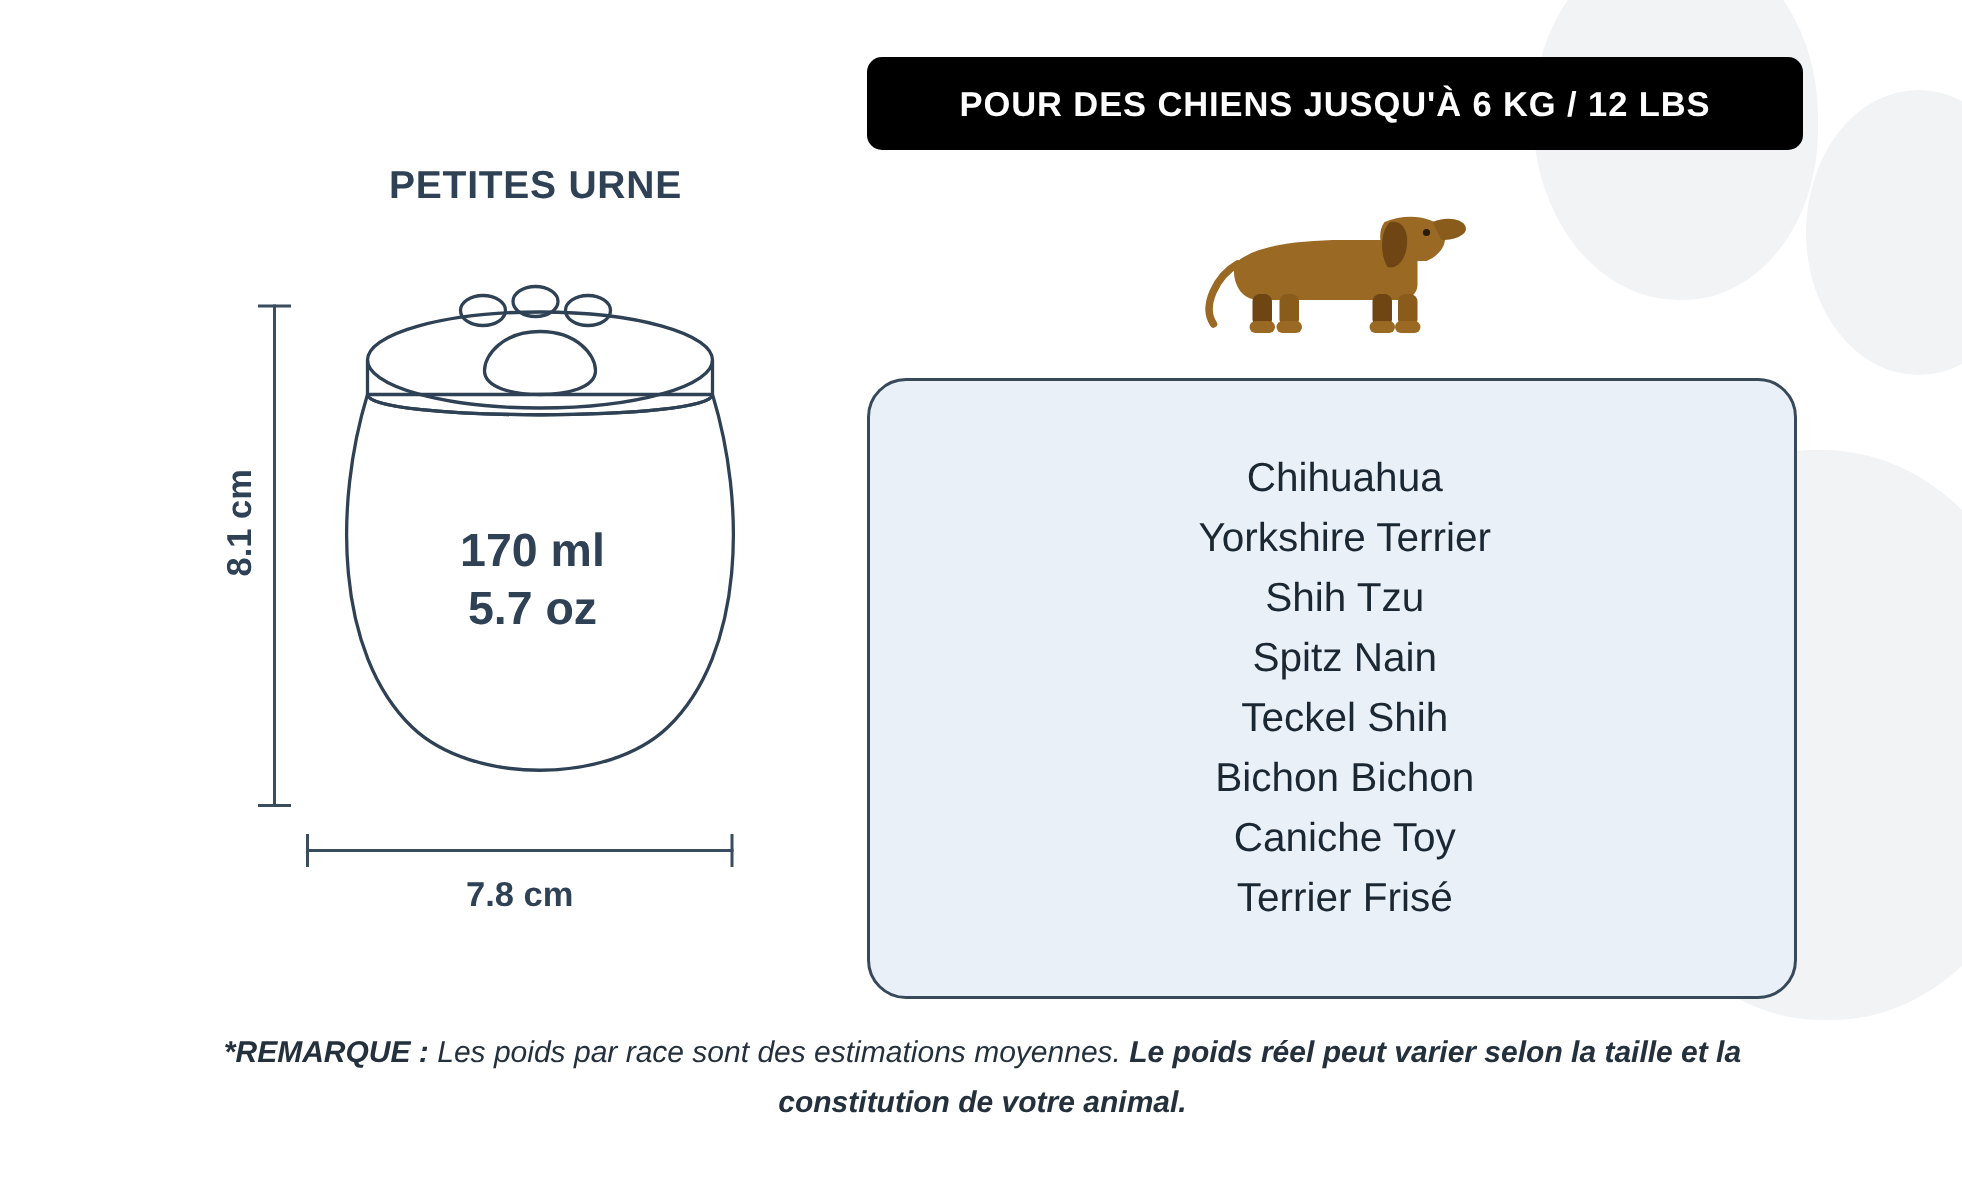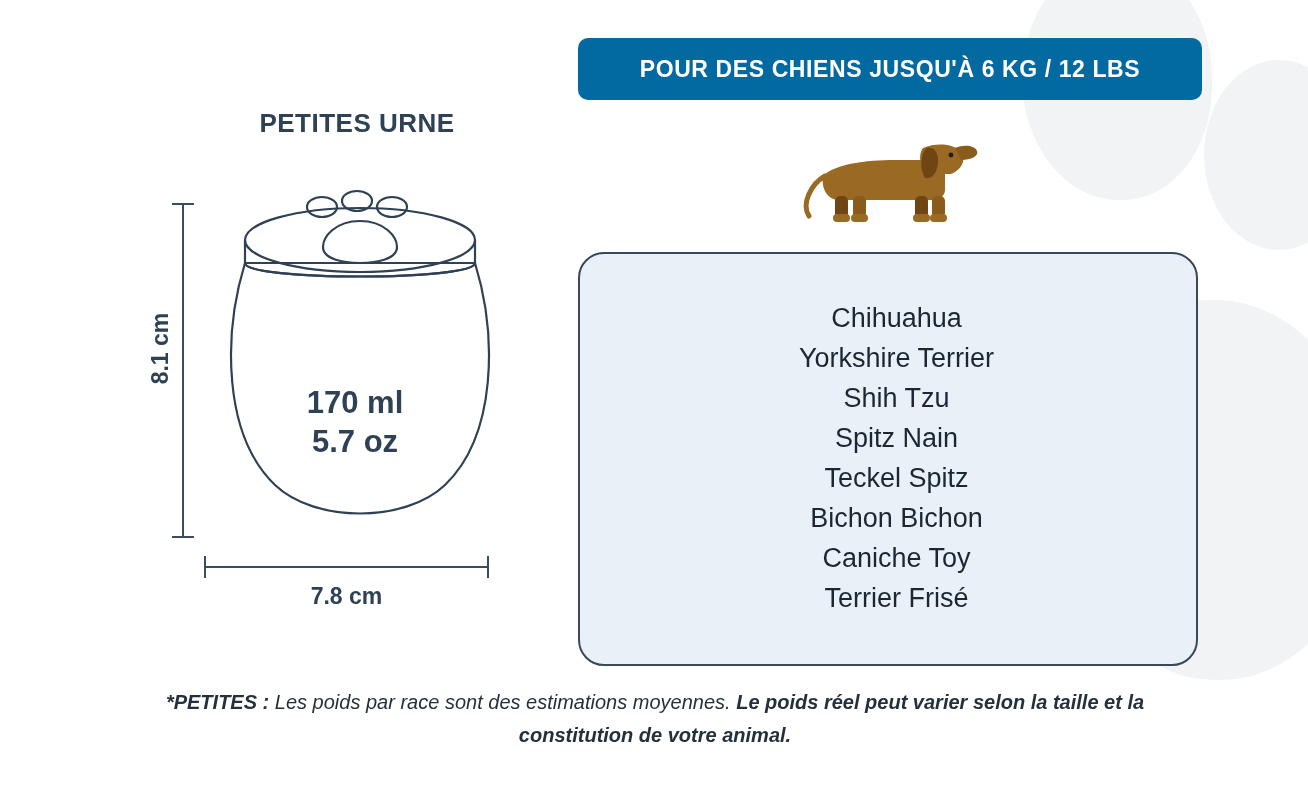--- a/index.html
+++ b/index.html
@@ -99,29 +99,28 @@
   #urn-svg { position: absolute; left: 95px; top: 0; }
   #volume-text {
     position: absolute;
     left: 105px; top: 162px;
     width: 260px;
     text-align: center;
     font-size: 31px;
     font-weight: bold;
     color: #2f4154;
     line-height: 1.27;
-    margin-top: 36px;
   }
 
   
   #weight-banner {
     position: absolute;
     left: 578px; top: 38px;
     width: 624px; height: 62px;
-    background: #0369a1;
+    background: #000000;
     border-radius: 10px;
     display: flex;
     align-items: center;
     justify-content: center;
     color: #ffffff;
     font-size: 23px;
     font-weight: bold;
     letter-spacing: 0.6px;
     text-align: right;
   }
@@ -236,23 +235,23 @@
     <rect x="56" y="96" width="17" height="8" rx="4" fill="#9a6a24"></rect>
     <rect x="118" y="96" width="17" height="8" rx="4" fill="#9a6a24"></rect>
     <rect x="135" y="96" width="17" height="8" rx="4" fill="#9a6a24"></rect>
   </svg>
 
   <div class="layer" id="breed-box">
     <div class="breed-item">Chihuahua</div>
     <div class="breed-item">Yorkshire Terrier</div>
     <div class="breed-item">Shih Tzu</div>
     <div class="breed-item">Spitz Nain</div>
-    <div class="breed-item">Teckel Spitz</div>
+    <div class="breed-item">Teckel Shih</div>
     <div class="breed-item">Bichon Bichon</div>
     <div class="breed-item">Caniche Toy</div>
     <div class="breed-item">Terrier Frisé</div>
   </div>
 
   <div class="layer" id="note">
-    <b>*PETITES :</b><span> Les poids par race sont des estimations moyennes. </span><b>Le poids réel peut varier selon la taille et la constitution de votre animal.</b>
+    <b>*REMARQUE :</b><span> Les poids par race sont des estimations moyennes. </span><b>Le poids réel peut varier selon la taille et la constitution de votre animal.</b>
   </div>
 
 </div>
 
 </body></html>

